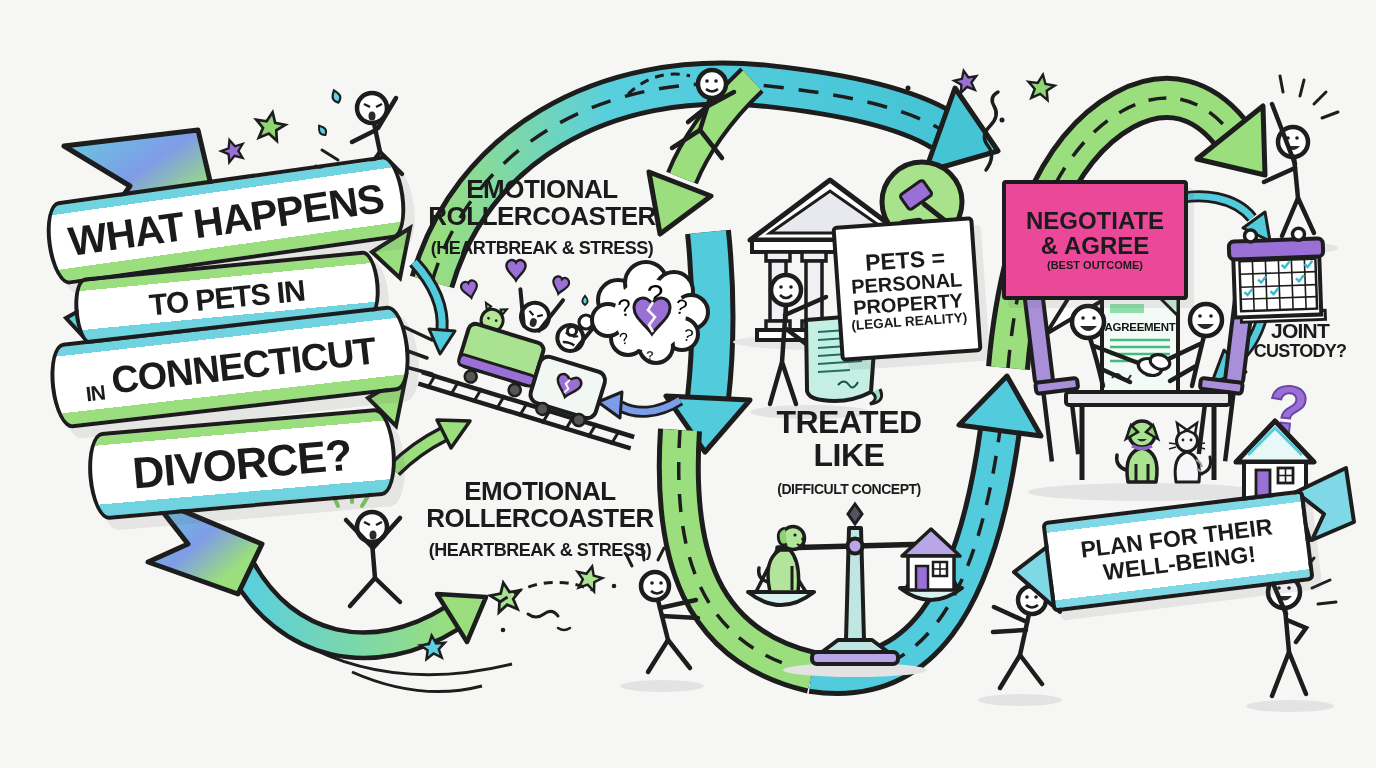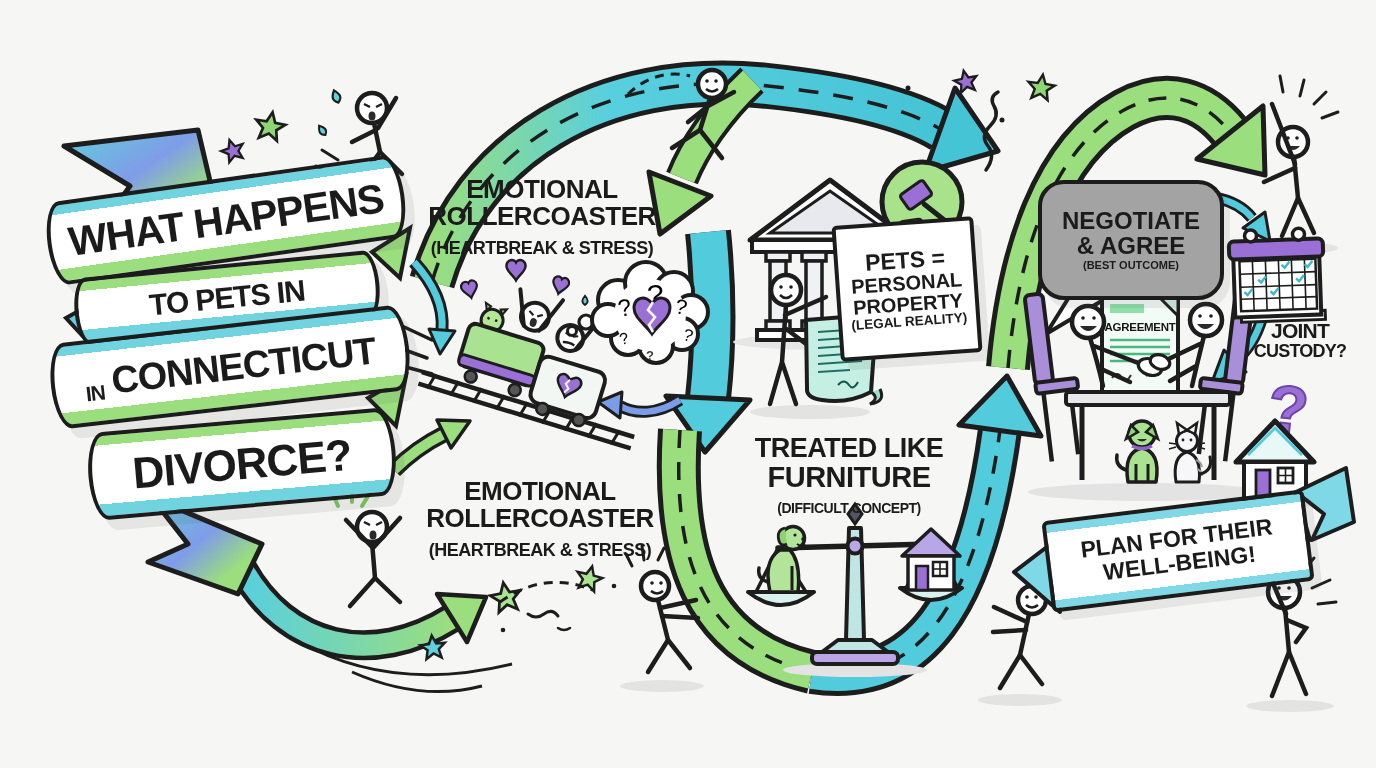--- a/index.html
+++ b/index.html
@@ -16,22 +16,22 @@
   .band.gt{background:linear-gradient(180deg,#9ade7d 0 9px,#ffffff 9px calc(100% - 12px),#6fd3e0 calc(100% - 12px));}
   .b1{left:46px;top:178px;width:352px;height:76px;transform:rotate(-8deg);border-radius:18px/46px;font-size:41px;}
   .b2{left:74px;top:264px;width:298px;height:60px;transform:rotate(-5.5deg);border-radius:16px/40px;font-size:30px;}
   .b3{left:50px;top:324px;width:352px;height:78px;transform:rotate(-6.5deg);border-radius:18px/46px;font-size:38px;}
   .b4{left:88px;top:420px;width:300px;height:80px;transform:rotate(-5deg);border-radius:18px/46px;font-size:44px;}
   .b3 .small-in{font-size:21px;font-weight:900;margin:22px 8px 0 0;}
   
   .pets-sign{position:absolute;left:836px;top:221px;width:134px;height:128px;transform:rotate(-4deg);z-index:3;
              background:#ffffff;border:4px solid #1c1c1c;border-radius:5px;box-shadow:7px 9px 0 rgba(80,80,90,.10);
              display:flex;flex-direction:column;align-items:center;justify-content:center;font-weight:900;line-height:1.06;}
-  .speech-bubble{position:absolute;left:1038px;top:180px;width:178px;height:112px;z-index:3;background:#a3a3a3;
-             border:4.5px solid #1c1c1c;border-radius:26px;box-shadow:6px 8px 0 rgba(80,80,90,.10);
+  .speech-bubble{position:absolute;left:1002px;top:180px;width:178px;height:112px;z-index:3;background:#ec4899;
+             border:4.5px solid #1c1c1c;border-radius:4px;box-shadow:6px 8px 0 rgba(80,80,90,.10);
              display:flex;flex-direction:column;align-items:center;justify-content:center;font-weight:900;line-height:1.05;}
   .wellbeing{position:absolute;left:1046px;top:505px;width:256px;height:84px;transform:rotate(-7deg);z-index:3;
              background:linear-gradient(180deg,#7fd8e6 0 8px,#ffffff 8px calc(100% - 8px),#7fd8e6 calc(100% - 8px));
              border:4px solid #1c1c1c;border-radius:6px;box-shadow:7px 9px 0 rgba(80,80,90,.10);
              display:flex;flex-direction:column;align-items:center;justify-content:center;font-weight:900;line-height:1.1;}
   .fs24{font-size:24px;} .fs23{font-size:23px;} .fs20{font-size:20px;}
   .fs17{font-size:11px;} .fs14{font-size:13.5px;}
 </style>
 </head>
 <body>
@@ -504,22 +504,21 @@
   <span class="sub" style="font-size:18px;">(HEARTBREAK &amp; STRESS)</span>
 </div>
 
 <div class="label" style="left:426px;top:478px;width:228px;">
   <span class="big" style="font-size:26px;">EMOTIONAL</span>
   <span class="big" style="font-size:26px;">ROLLERCOASTER</span>
   <span class="sub" style="font-size:18px;">(HEARTBREAK &amp; STRESS)</span>
 </div>
 
 <div class="label" style="left:744px;top:406px;width:210px;">
-  <span class="big" style="font-size:27px;margin-top:28px;">TREATED LIKE</span>
-  <span class="big" style="font-size:29px;">FURNITURE</span>
+  <span class="big" style="font-size:32px;">TREATED LIKE</span>
   <span class="sub" style="font-size:14px;">(DIFFICULT CONCEPT)</span>
 </div>
 
 <div class="pets-sign">
   <span class="fs23">PETS =</span>
   <span class="fs20">PERSONAL</span>
   <span class="fs20">PROPERTY</span>
   <span class="fs14" style="font-weight:800;">(LEGAL REALITY)</span>
 </div>
 

